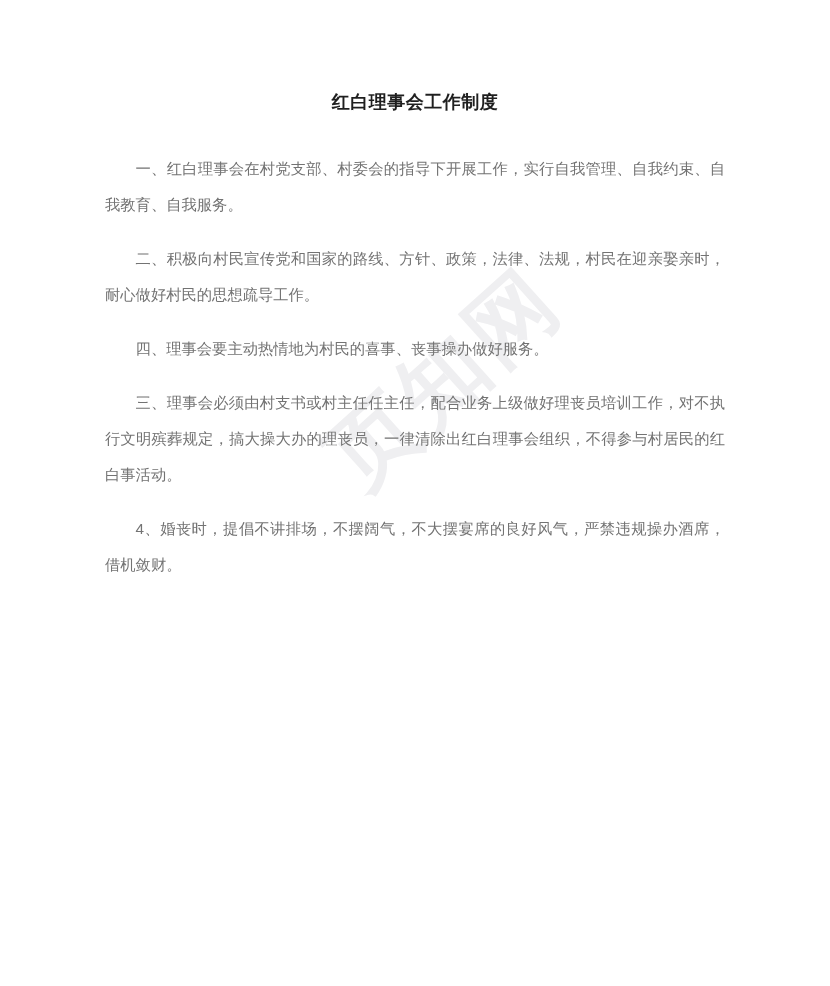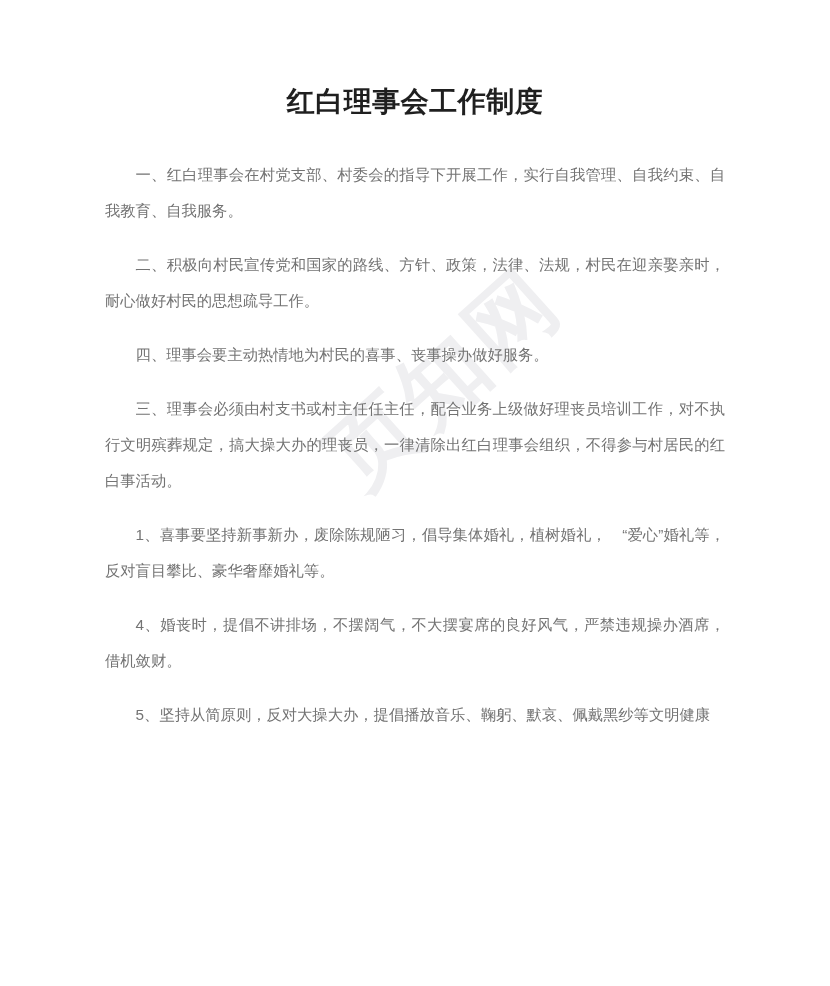--- a/index.html
+++ b/index.html
@@ -48,24 +48,24 @@
 
   
   .content {
     position: relative;
     z-index: 1;
     padding: 0 105px 0 105px;
     box-sizing: border-box;
   }
 
   .doc-title {
-    margin: 8px;
+    margin: 16px;
     padding-top: 74px;
     text-align: center;
-    font-size: 28px;
+    font-size: 18px;
     font-weight: 700;
     letter-spacing: 0.5px;
     color: #1f1f1f;
     line-height: 1.4;
   }
 
   .body-block {
     margin-top: 36px;
   }
 
@@ -96,19 +96,17 @@
 
   <div class="content">
 
     <h1 class="doc-title">红白理事会工作制度</h1>
 
     <div class="body-block">
       <p class="para">一、红白理事会在村党支部、村委会的指导下开展工作，实行自我管理、自我约束、自我教育、自我服务。</p>
       <p class="para">二、积极向村民宣传党和国家的路线、方针、政策，法律、法规，村民在迎亲娶亲时，耐心做好村民的思想疏导工作。</p>
       <p class="para">四、理事会要主动热情地为村民的喜事、丧事操办做好服务。</p>
       <p class="para">三、理事会必须由村支书或村主任任主任，配合业务上级做好理丧员培训工作，对不执行文明殡葬规定，搞大操大办的理丧员，一律清除出红白理事会组织，不得参与村居民的红白事活动。</p>
-      <p class="para">1、喜事要坚持新事新办，废除陈规陋习，倡导集体婚礼，植树婚礼，　“爱心”婚礼等，反对盲目攀比、豪华奢靡婚礼等。</p>
       <p class="para">4、婚丧时，提倡不讲排场，不摆阔气，不大摆宴席的良好风气，严禁违规操办酒席，借机敛财。</p>
-      <p class="para last">5、坚持从简原则，反对大操大办，提倡播放音乐、鞠躬、默哀、佩戴黑纱等文明健康</p>
     </div>
 
   </div>
 </div>
 
 </body></html>

